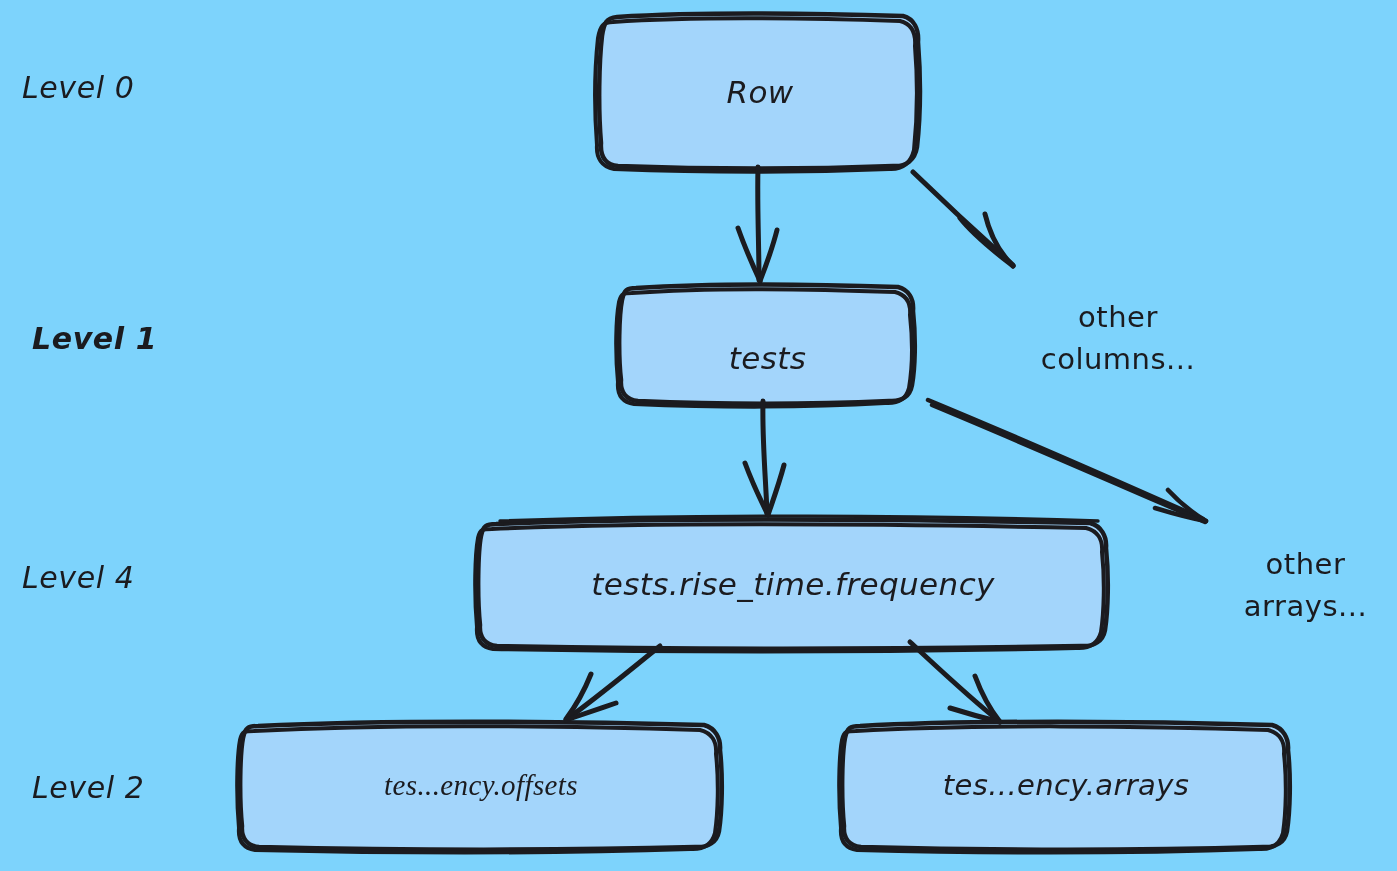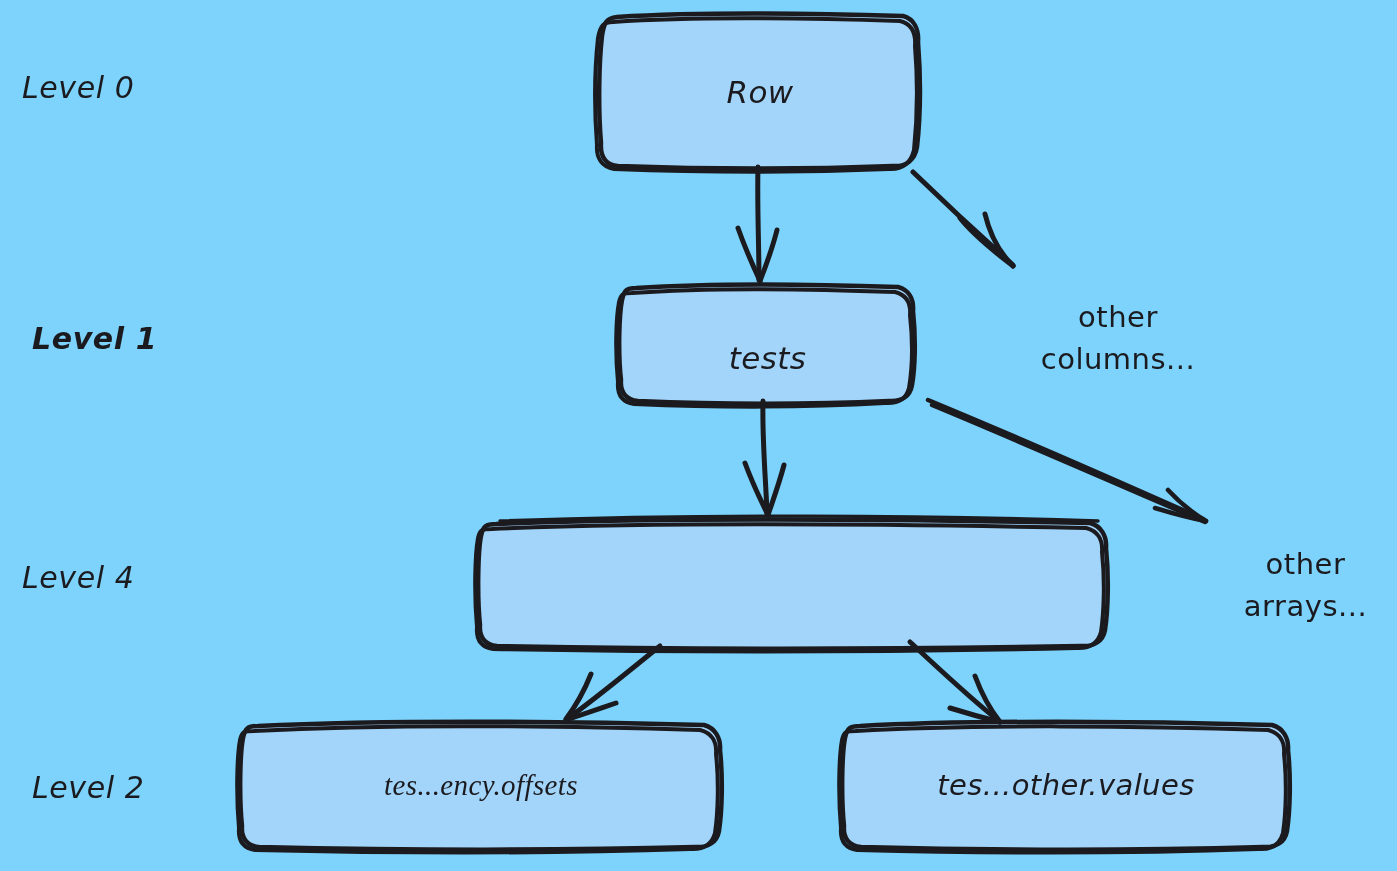--- a/index.html
+++ b/index.html
@@ -184,27 +184,30 @@
   <div class="level-label" style="left:32px; top:770px;">Level 2</div>
 
   <div class="node" id="node-row" style="left:600px; top:14px; width:320px; height:155px;">
     <span class="node-label">Row</span>
   </div>
 
   <div class="node" id="node-tests" style="left:620px; top:284px; width:295px; height:120px;">
     <span class="node-label">tests</span>
   </div>
 
+  <div class="node" id="node-freq" style="left:478px; top:520px; width:630px; height:128px;">
+    <span class="node-label">tests.rise_time.frequency</span>
+  </div>
 
   <div class="node" id="node-offsets" style="left:240px; top:722px; width:482px; height:126px;">
     <span class="node-label">tes...ency.offsets</span>
   </div>
 
   <div class="node" id="node-values" style="left:842px; top:722px; width:448px; height:126px;">
-    <span class="node-label">tes...other.values</span>
+    <span class="node-label">tes...ency.arrays</span>
   </div>
 
   <div class="side-label" style="left:1018px; top:296px; width:200px;">other
 columns...</div>
 
   <div class="side-label" style="left:1218px; top:543px; width:175px;">other
 arrays...</div>
 
 </div>
 

